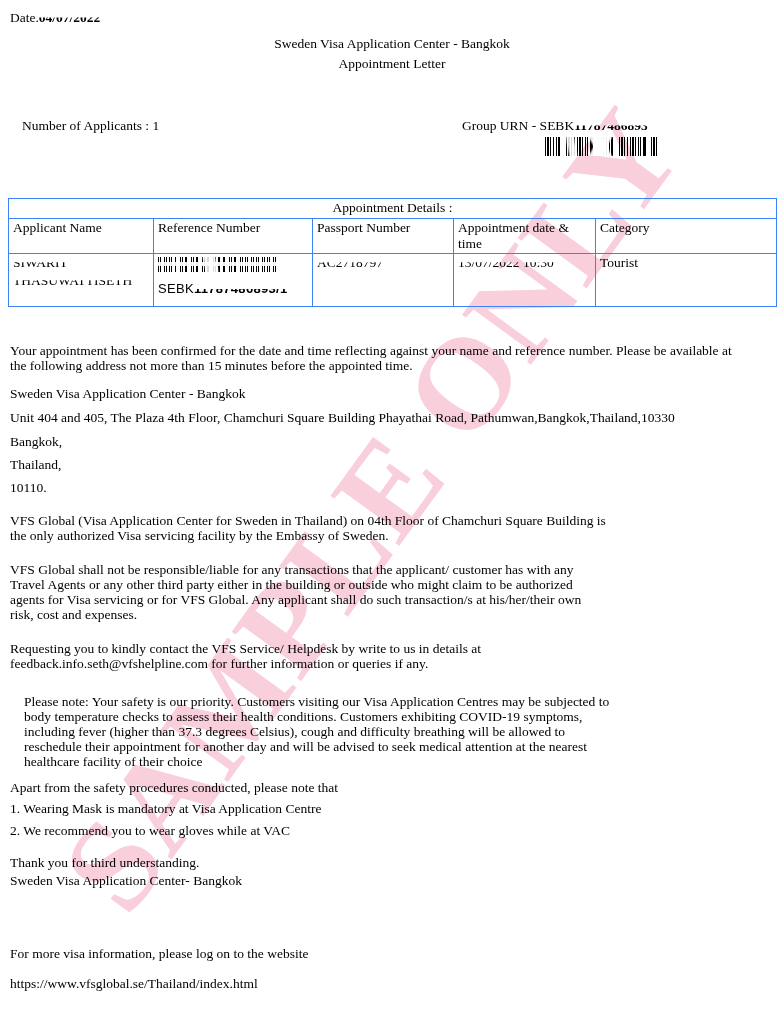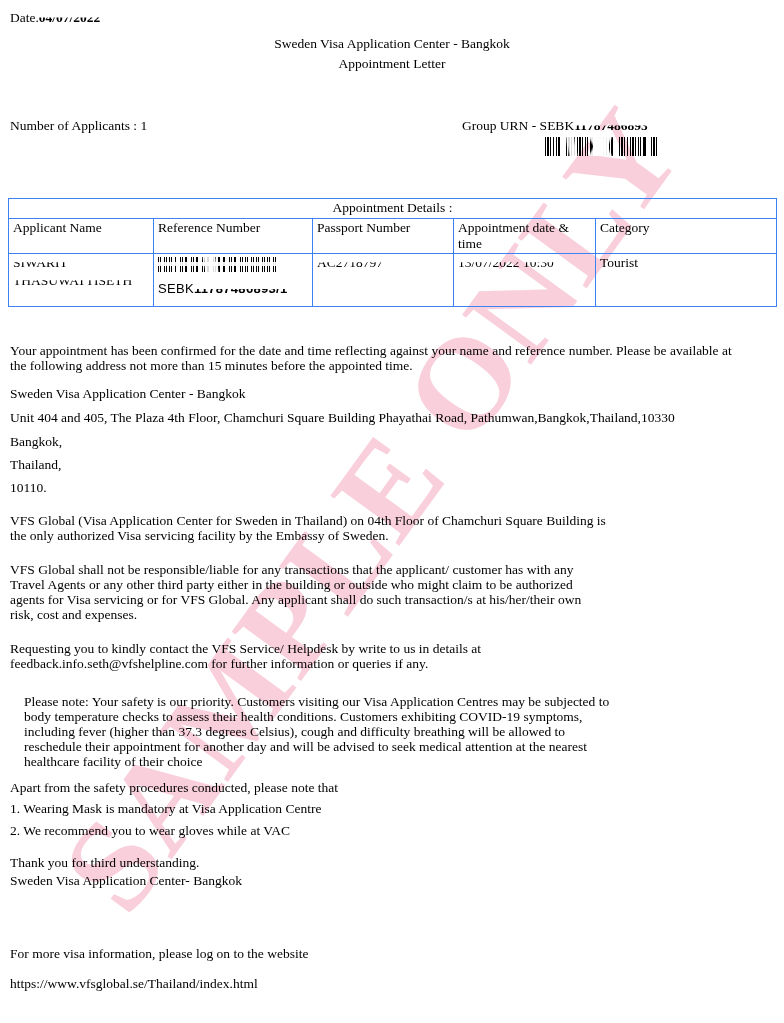--- a/index.html
+++ b/index.html
@@ -17,21 +17,21 @@
     font-family:"Liberation Serif", serif;
     font-weight:bold;font-size:130px;letter-spacing:1px;
     color:#f9cfdc;white-space:nowrap;z-index:0;
   }
   .content{position:relative;z-index:1;}
   .para{line-height:15px;white-space:pre-line;margin:0;padding:0 8px 0 10px;}
   .date-line{margin:10px 0 0 10px;line-height:15px;}
   .title-line{text-align:center;line-height:15px;}
   .t1{margin-top:11px;}
   .t2{margin-top:5px;}
-  .meta-row{position:relative;margin-top:47px;height:15px;line-height:15px;}
+  .meta-row{position:relative;margin-top:47px;height:15px;line-height:15px;padding-left:12px;}
   .applicants{margin-left:10px;}
   .group-urn{position:absolute;left:462px;top:0;white-space:nowrap;}
   .cut{display:inline-block;clip-path:inset(50% 0 0 0);font-weight:bold;}
   .cut2{display:inline-block;clip-path:inset(46% 0 0 0);}
   .bc{background-color:transparent;}
   .bc-group{
     width:112px;height:19px;margin:4px 0 0 545px;
     background-image:
       linear-gradient(63deg, rgba(255,255,255,0) 43%, rgba(255,255,255,.93) 45% 54%, rgba(255,255,255,0) 56%),
       linear-gradient(117deg, rgba(255,255,255,0) 43%, rgba(255,255,255,.93) 45% 54%, rgba(255,255,255,0) 56%),

